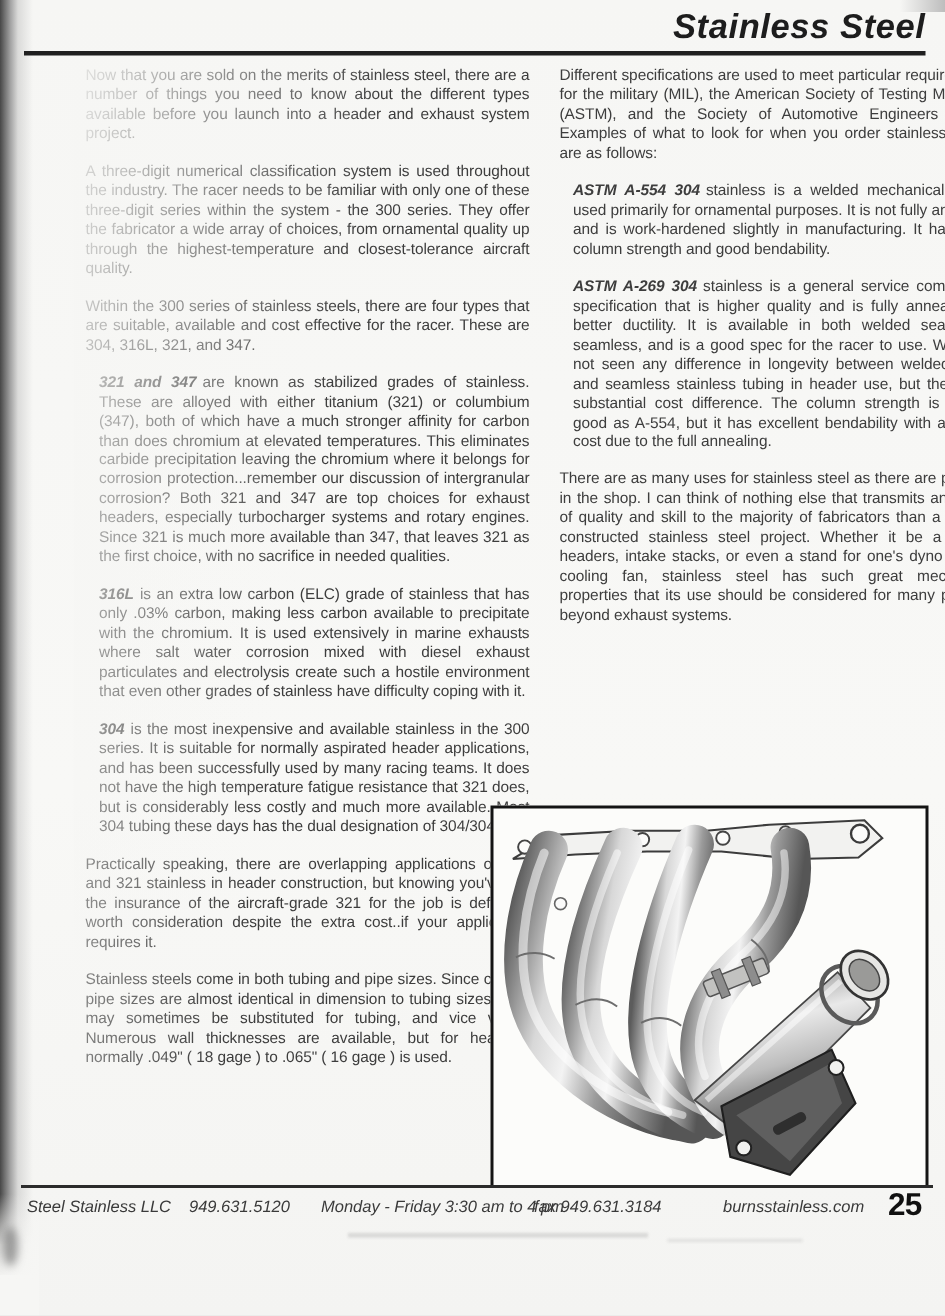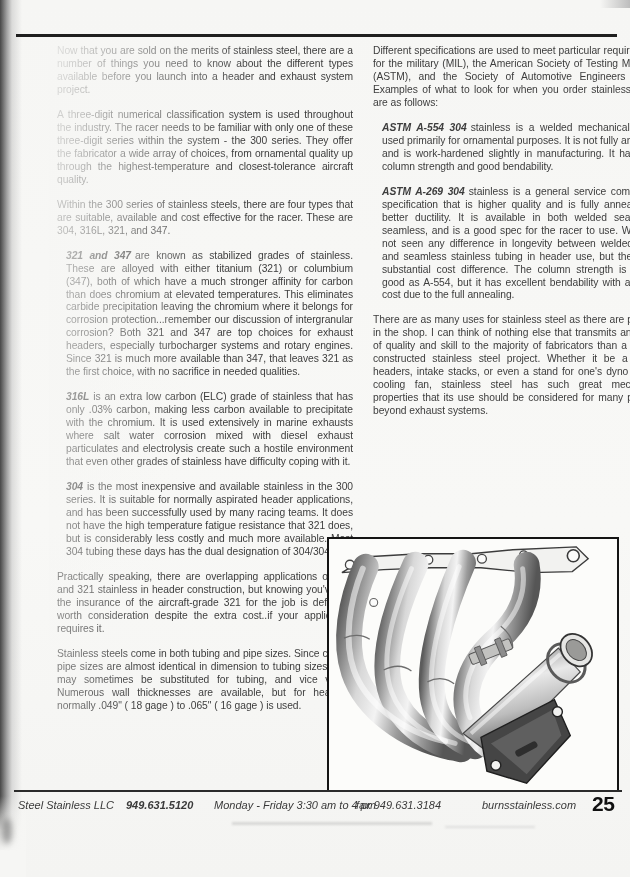--- a/index.html
+++ b/index.html
@@ -58,21 +58,21 @@
   .photo{
     position:absolute;left:327px;top:537px;width:292px;height:255px;
     box-sizing:border-box;border:2px solid #141414;background:#fcfcfa;
     margin:0;padding:3px;
   }
   .photo svg{width:100%;height:100%;display:block;}
   
   .footer-rule{position:absolute;left:14px;top:790px;width:608px;height:2px;background:#2b2b2b;}
   .footer span{position:absolute;top:799px;font-size:11px;font-style:italic;color:#3a3a3a;white-space:nowrap;}
   .f-company{left:18px;}
-  .f-phone{left:126px;font-style:italic;font-weight:bold;}
+  .f-phone{left:126px;font-style:italic;}
   .f-hours{left:214px;}
   .f-fax{left:356px;}
   .f-site{left:482px;}
   .f-page{
     position:absolute;left:592px;top:792px;
     font-size:21px;font-weight:bold;color:#101010;font-style:normal;
     letter-spacing:-0.5px;
   }
 </style>
 </head>
@@ -80,20 +80,21 @@
 
 <div class="page">
 
   <div class="edge-left"></div>
   <div class="edge-left-fade"></div>
   <div class="edge-left-blob"></div>
   <div class="corner-mark"></div>
   <div class="smudge-a"></div>
   <div class="smudge-b"></div>
 
+  <div class="title">Stainless Steel</div>
   <div class="title-rule"></div>
 
   <div class="col col-left">
     <p><span>Now that you are sold on the merits of stainless steel, there are a number of things you need to know about the different types available before you launch into a header and exhaust system project.</span></p>
     <p><span>A three-digit numerical classification system is used throughout the industry. The racer needs to be familiar with only one of these three-digit series within the system - the 300 series. They offer the fabricator a wide array of choices, from ornamental quality up through the highest-temperature and closest-tolerance aircraft quality.</span></p>
     <p><span>Within the 300 series of stainless steels, there are four types that are suitable, available and cost effective for the racer. These are 304, 316L, 321, and 347.</span></p>
     <p class="indent"><em class="lead">321 and 347</em><span>are known as stabilized grades of stainless. These are alloyed with either titanium (321) or columbium (347), both of which have a much stronger affinity for carbon than does chromium at elevated temperatures. This eliminates carbide precipitation leaving the chromium where it belongs for corrosion protection...remember our discussion of intergranular corrosion? Both 321 and 347 are top choices for exhaust headers, especially turbocharger systems and rotary engines. Since 321 is much more available than 347, that leaves 321 as the first choice, with no sacrifice in needed qualities.</span></p>
     <p class="indent"><em class="lead">316L</em><span>is an extra low carbon (ELC) grade of stainless that has only .03% carbon, making less carbon available to precipitate with the chromium. It is used extensively in marine exhausts where salt water corrosion mixed with diesel exhaust particulates and electrolysis create such a hostile environment that even other grades of stainless have difficulty coping with it.</span></p>
     <p class="indent"><em class="lead">304</em><span>is the most inexpensive and available stainless in the 300 series. It is suitable for normally aspirated header applications, and has been successfully used by many racing teams. It does not have the high temperature fatigue resistance that 321 does, but is considerably less costly and much more available. Most 304 tubing these days has the dual designation of 304/304L.</span></p>
     <p><span>Practically speaking, there are overlapping applications of 304 and 321 stainless in header construction, but knowing you've got the insurance of the aircraft-grade 321 for the job is definitely worth consideration despite the extra cost..if your application requires it.</span></p>

